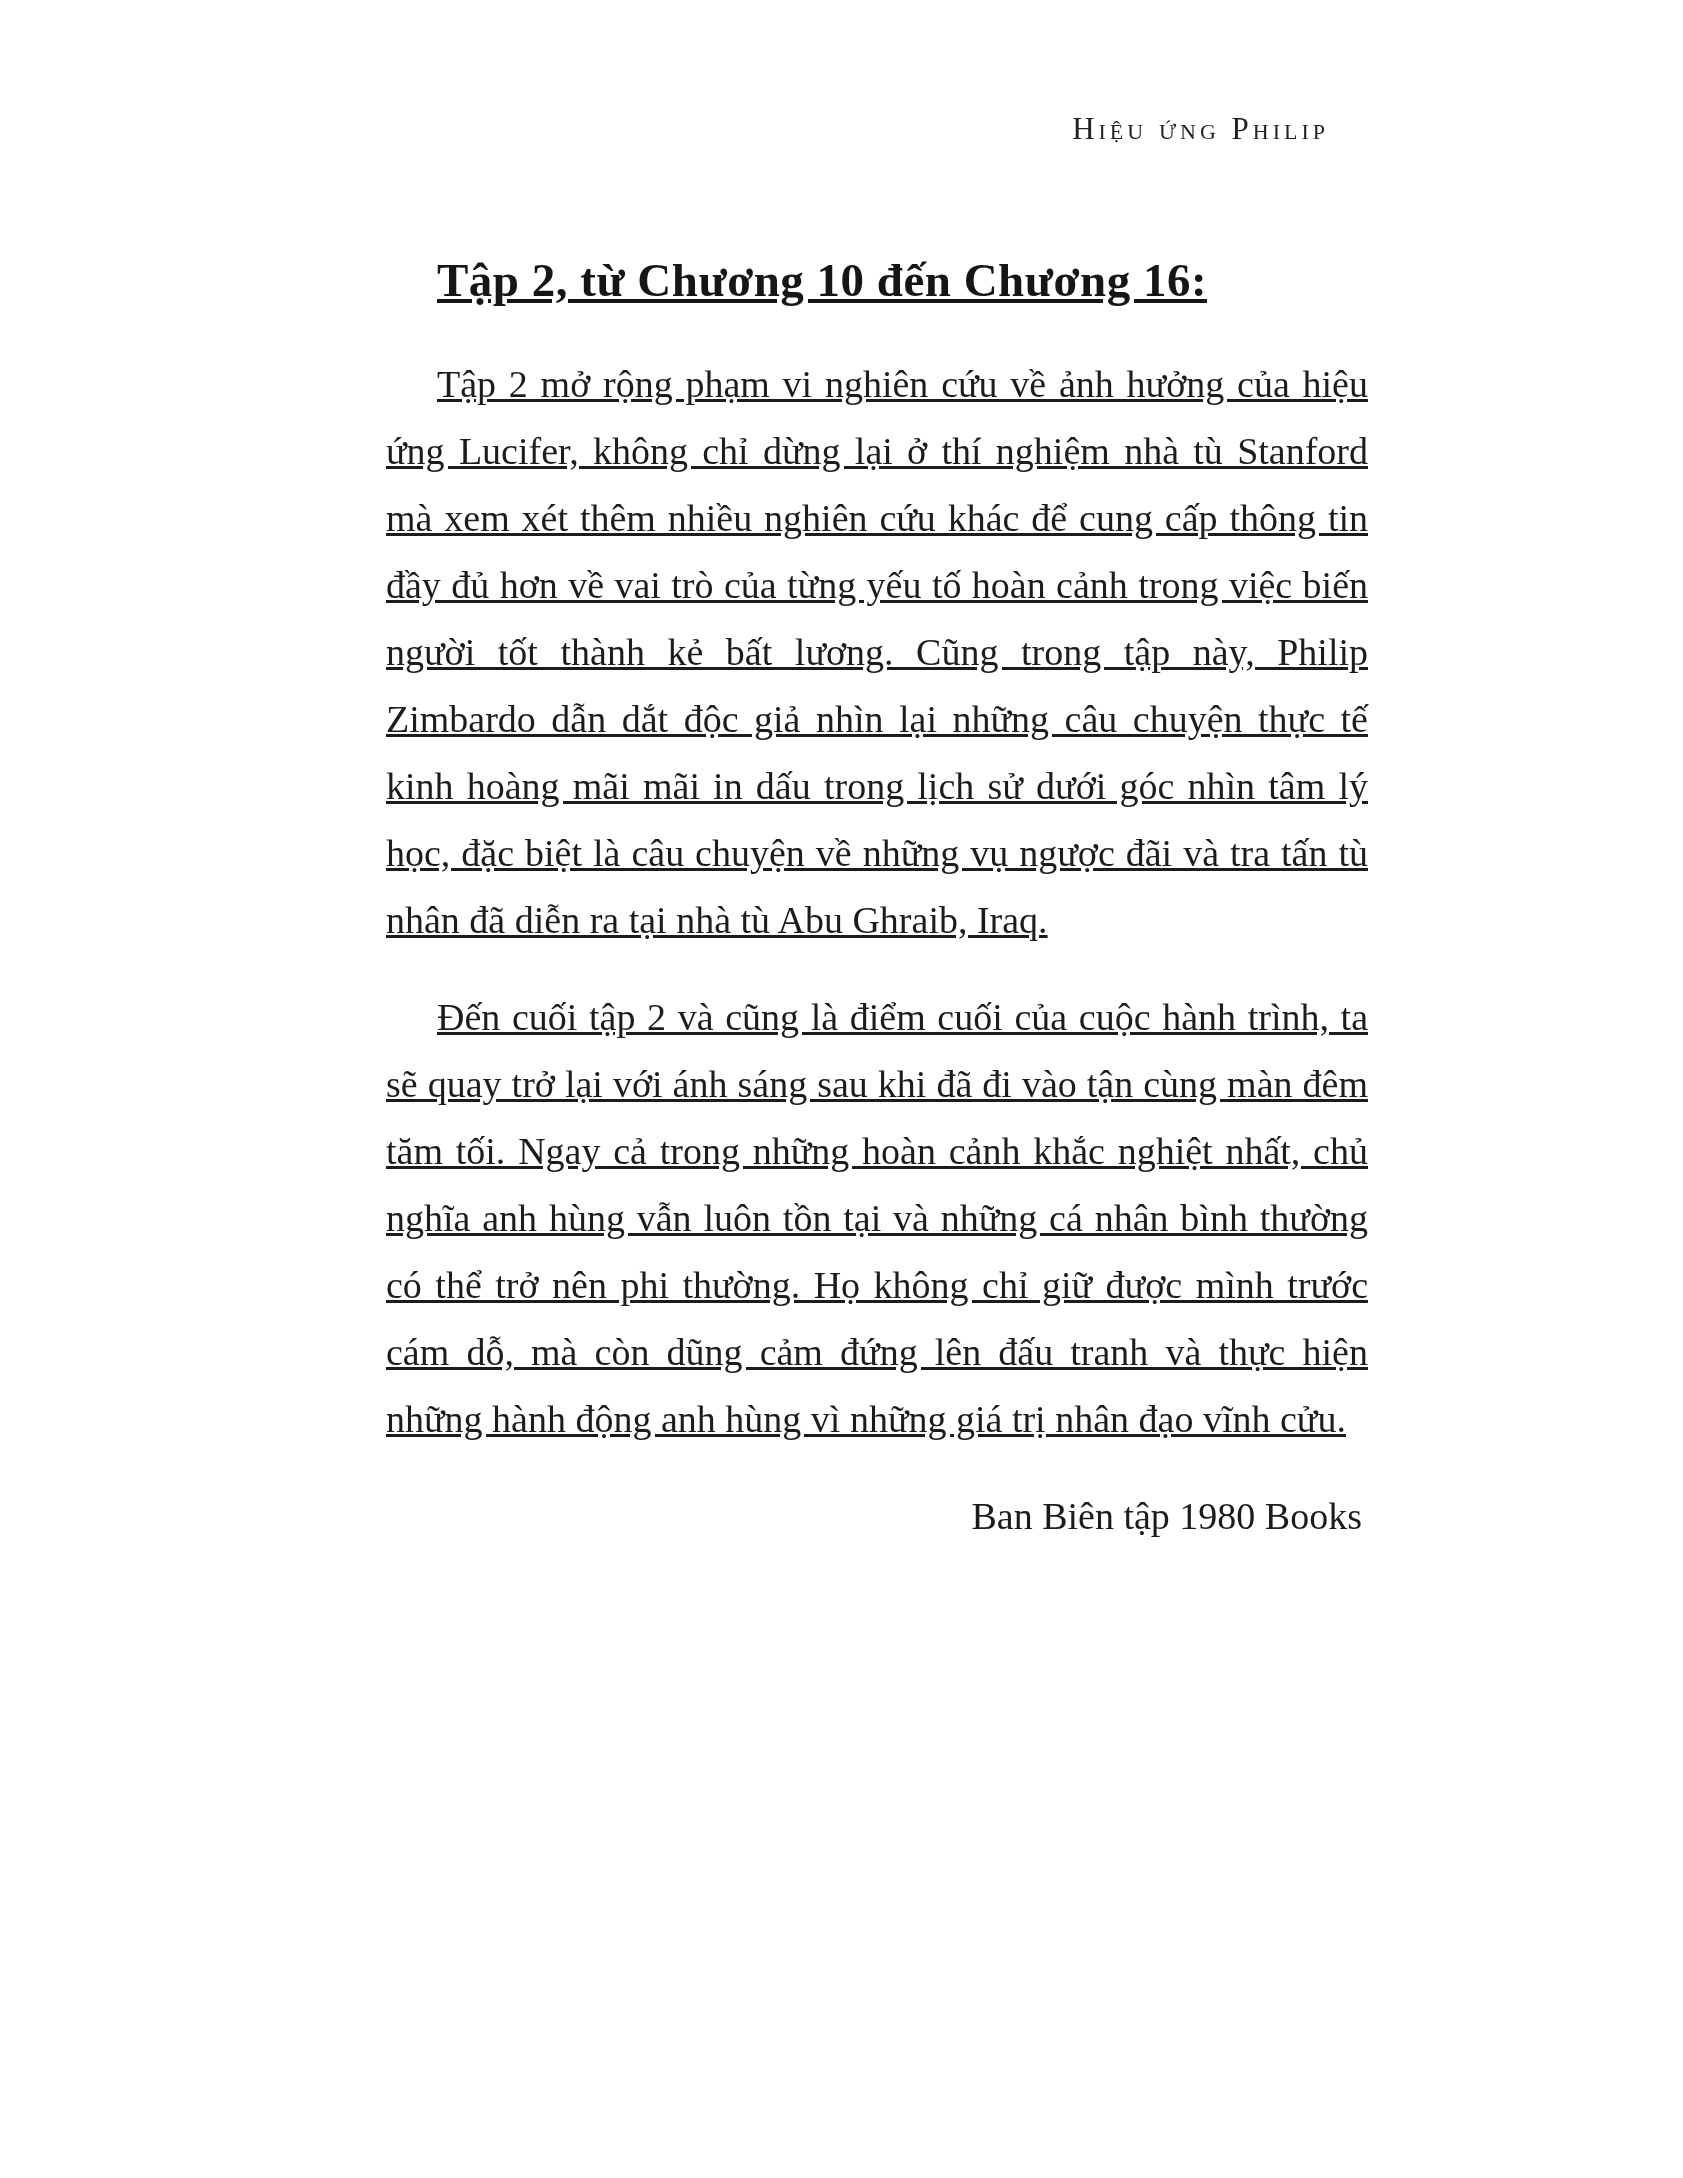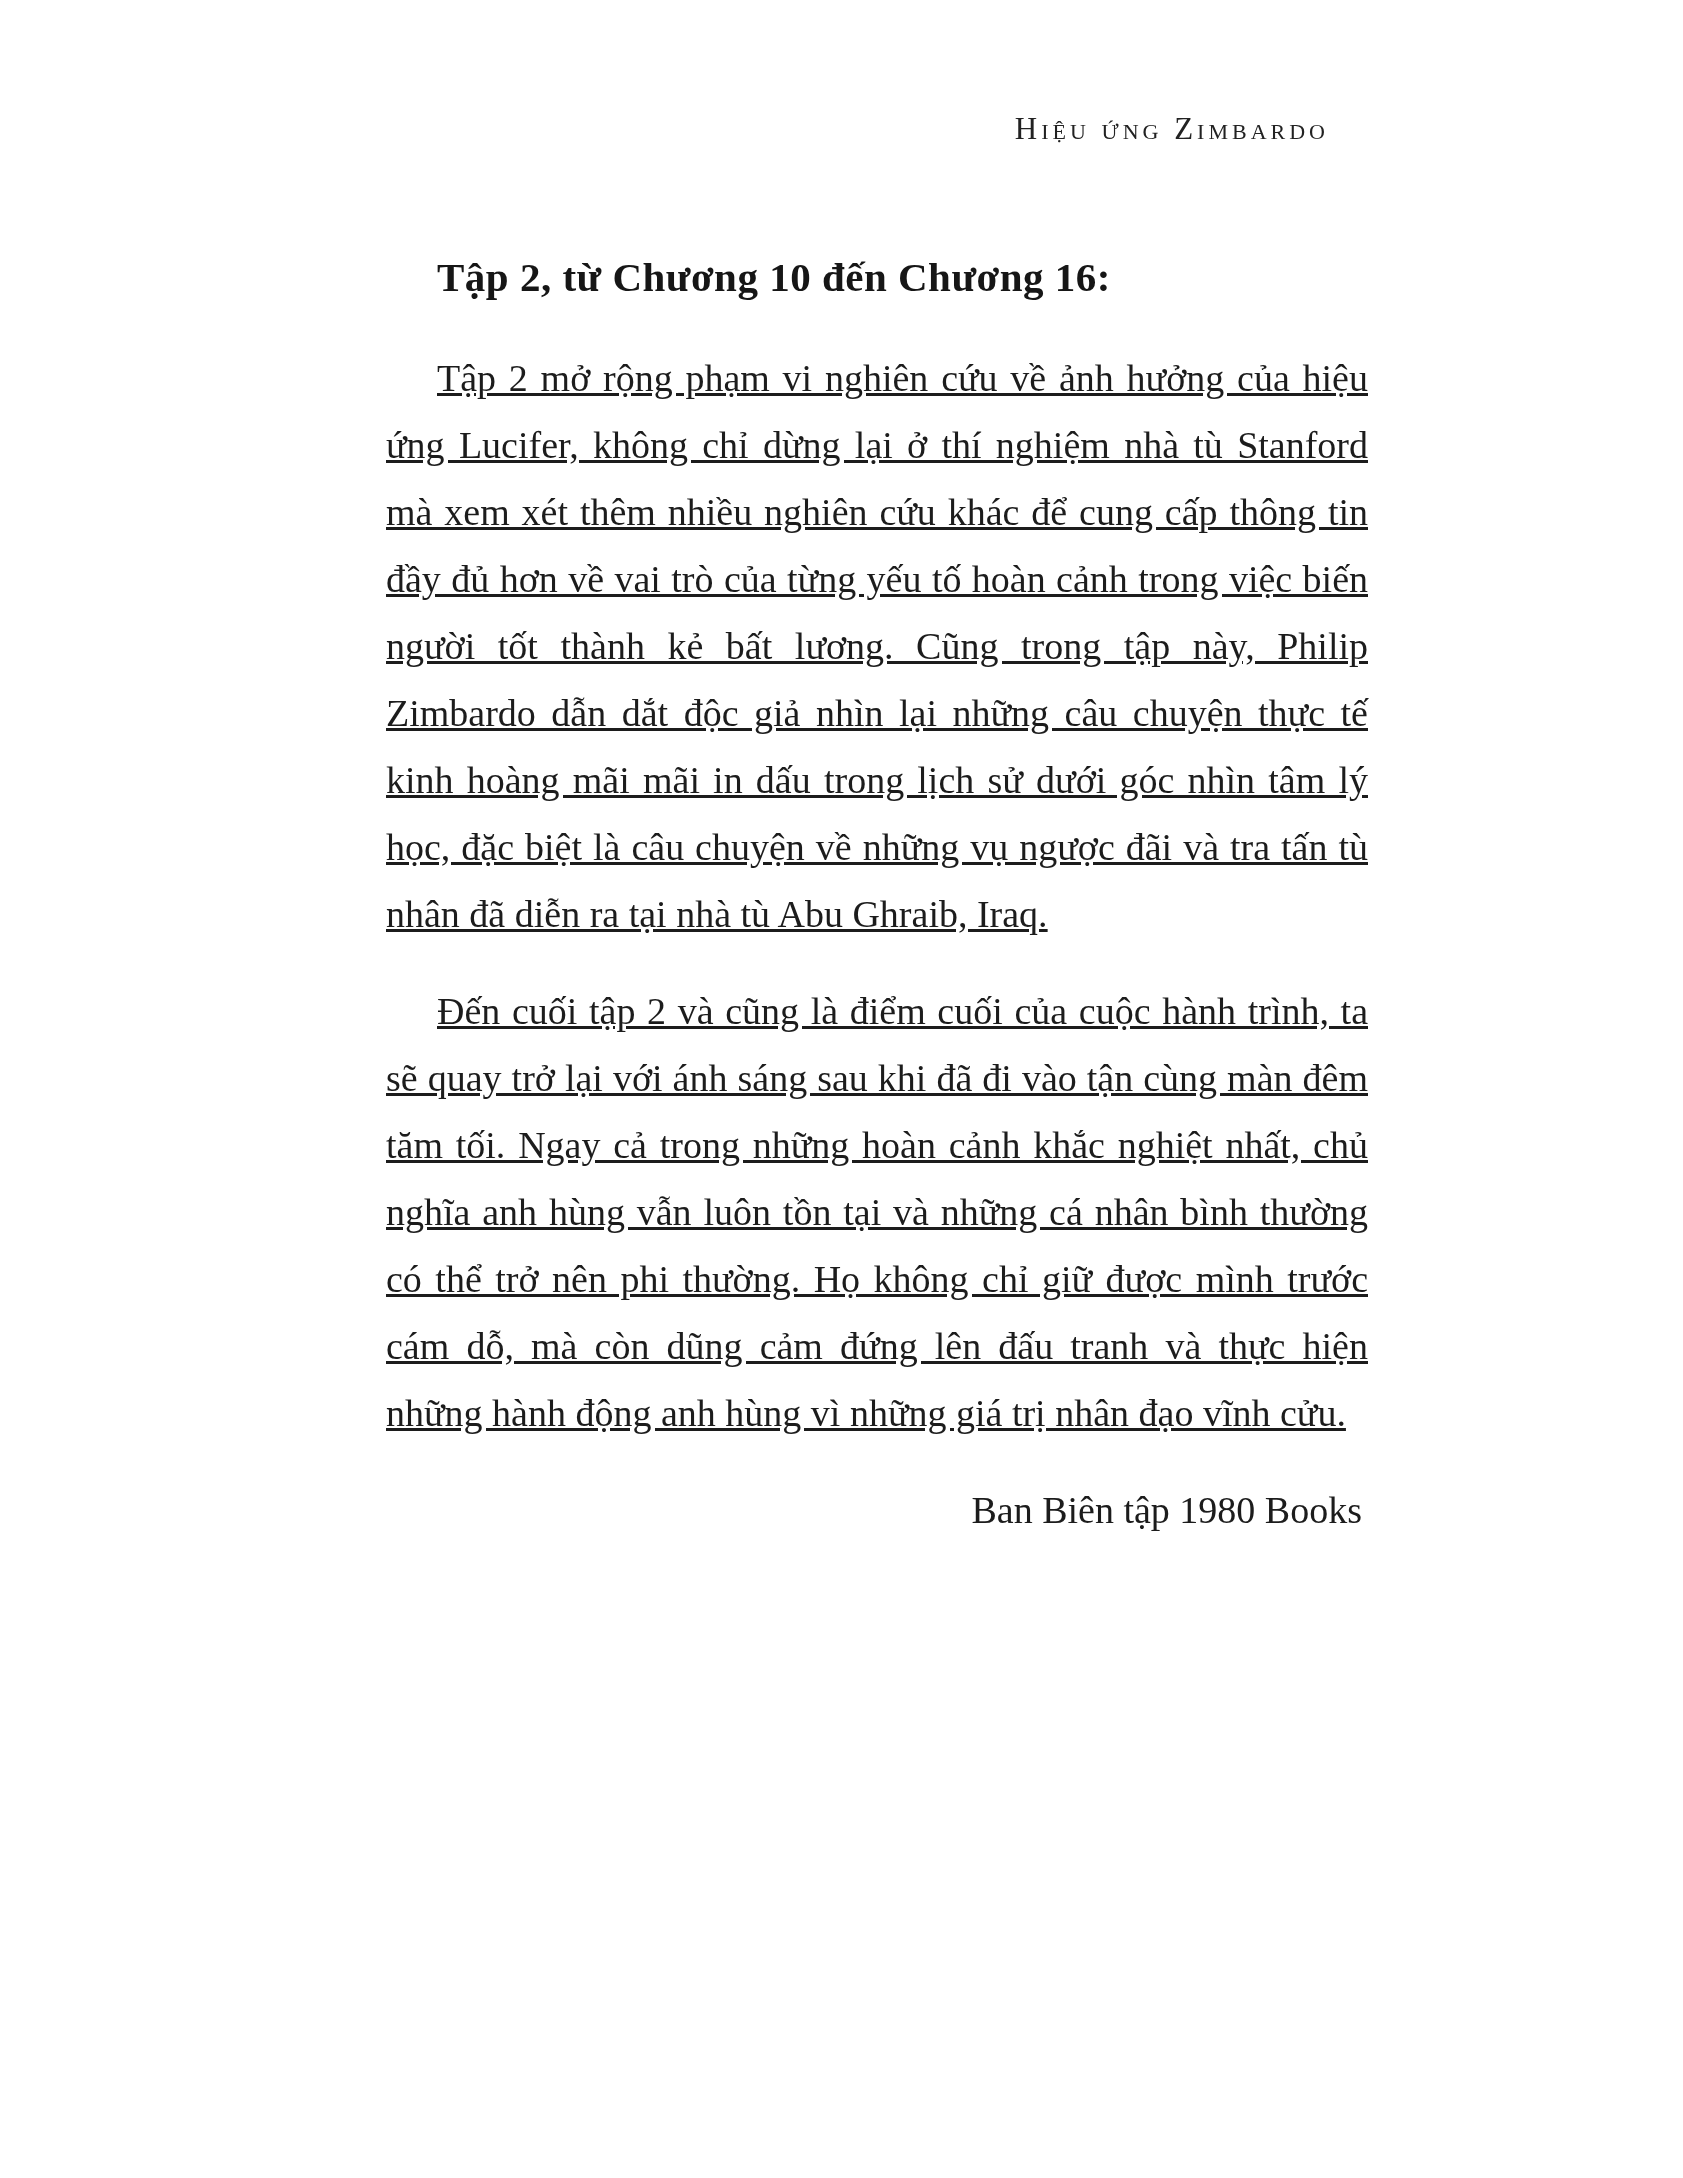--- a/index.html
+++ b/index.html
@@ -26,26 +26,27 @@
     color: #222222;
     white-space: nowrap;
   }
   .content {
     position: absolute;
     left: 386px;
     top: 253px;
     width: 982px;
   }
   .section-heading {
-    font-size: 41px;
+    font-size: 47px;
     font-weight: bold;
     margin: 0 0 44px 0;
     padding-left: 51px;
     letter-spacing: 0.5px;
     color: #161616;
+    text-decoration: underline;
   }
   .body-par {
     font-size: 38px;
     line-height: 67px;
     text-align: justify;
     text-indent: 51px;
     margin: 0 0 30px 0;
     color: #1c1c1c;
     text-decoration: underline;
   }
@@ -65,21 +66,21 @@
     text-align: center;
     font-size: 36px;
     color: #1c1c1c;
   }
 </style>
 </head>
 <body>
 
 <div class="page">
 
-  <div class="running-header">Hiệu ứng Zimbardo</div>
+  <div class="running-header">Hiệu ứng Philip</div>
 
   <div class="content">
 
     <h1 class="section-heading">Tập 2, từ Chương 10 đến Chương 16:</h1>
 
     <p class="body-par">Tập 2 mở rộng phạm vi nghiên cứu về ảnh hưởng của hiệu ứng Lucifer, không chỉ dừng lại ở thí nghiệm nhà tù Stanford mà xem xét thêm nhiều nghiên cứu khác để cung cấp thông tin đầy đủ hơn về vai trò của từng yếu tố hoàn cảnh trong việc biến người tốt thành kẻ bất lương. Cũng trong tập này, Philip Zimbardo dẫn dắt độc giả nhìn lại những câu chuyện thực tế kinh hoàng mãi mãi in dấu trong lịch sử dưới góc nhìn tâm lý học, đặc biệt là câu chuyện về những vụ ngược đãi và tra tấn tù nhân đã diễn ra tại nhà tù Abu Ghraib, Iraq.</p>
 
     <p class="body-par">Đến cuối tập 2 và cũng là điểm cuối của cuộc hành trình, ta sẽ quay trở lại với ánh sáng sau khi đã đi vào tận cùng màn đêm tăm tối. Ngay cả trong những hoàn cảnh khắc nghiệt nhất, chủ nghĩa anh hùng vẫn luôn tồn tại và những cá nhân bình thường có thể trở nên phi thường. Họ không chỉ giữ được mình trước cám dỗ, mà còn dũng cảm đứng lên đấu tranh và thực hiện những hành động anh hùng vì những giá trị nhân đạo vĩnh cửu.</p>
 
     <div class="signature">Ban Biên tập 1980 Books</div>

